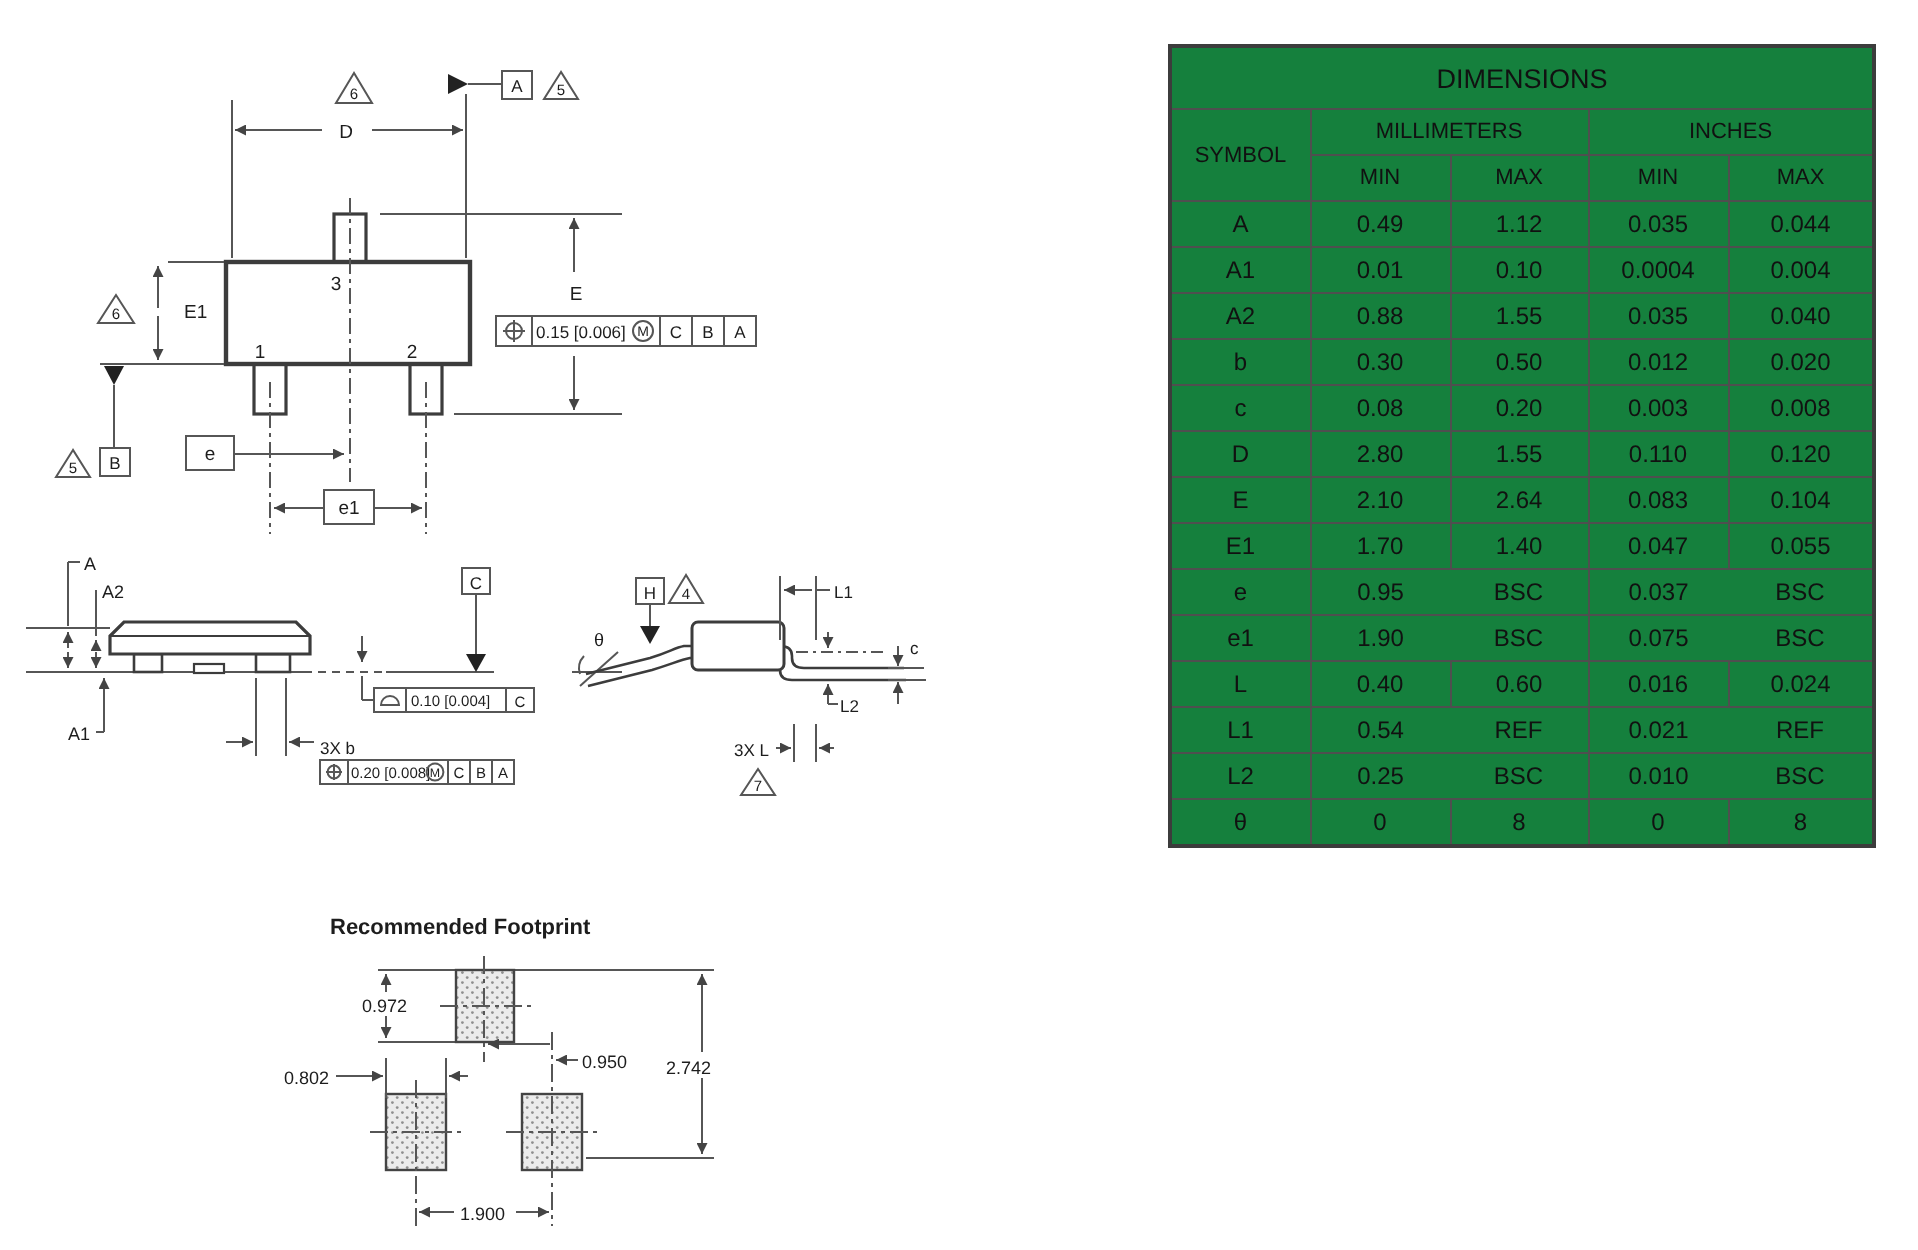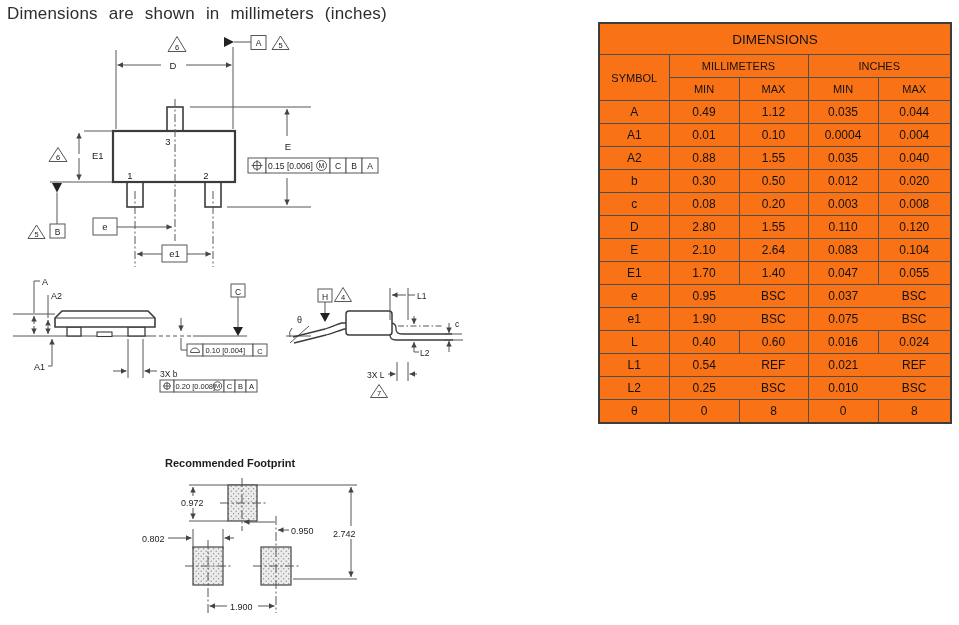--- a/index.html
+++ b/index.html
@@ -2,35 +2,34 @@
 <html><head>
 <meta charset="utf-8">
 <style>
   html,body{margin:0;padding:0;background:#fff;}
   #page{position:relative;width:959px;height:625px;background:#fff;font-family:"Liberation Sans",sans-serif;overflow:hidden;}
   #title{position:absolute;left:7px;top:4px;font-size:17px;color:#2e2e2e;word-spacing:6px;letter-spacing:.2px;}
   svg text{font-family:"Liberation Sans",sans-serif;fill:#1d1d1d;}
   .t10{font-size:9.5px;} .t9{font-size:9px;} .t8{font-size:8.5px;} .t75{font-size:7.5px;}
   .t7{font-size:7px;} .t6{font-size:6.2px;} .ft{font-size:11px;font-weight:bold;}
   
-  #dims{position:absolute;left:598px;top:22px;width:352px;height:396px;border-collapse:collapse;table-layout:fixed;background:#f97316;}
+  #dims{position:absolute;left:584px;top:22px;width:352px;height:396px;border-collapse:collapse;table-layout:fixed;background:#15803d;}
   #dims th,#dims td{border:1px solid #4f4f4f;text-align:center;padding:0;color:#111;font-weight:normal;overflow:hidden;}
   #dims{border:2px solid #3c3c3c;}
   #dims .tt{font-size:13.5px;height:30px;}
   #dims .hh{font-size:11px;height:22px;}
   #dims .sy{font-size:12px;}
   #dims td{font-size:12px;height:22px;}
   #dims td.nl{border-left-style:hidden;}
 </style>
 </head>
 <body>
 
 <div id="page">
 
-  <div id="title">Dimensions  are  shown  in  millimeters  (inches)</div>
 
   <svg width="590" height="625" viewBox="0 0 590 625" style="position:absolute;left:0;top:0;">
     <defs>
       <marker id="ah" viewBox="0 0 10 10" refX="10" refY="5" markerWidth="8.5" markerHeight="5.5" orient="auto">
         <path d="M0,0 L10,5 L0,10 Z" fill="#444"></path>
       </marker>
       <pattern id="stip" width="5" height="5" patternUnits="userSpaceOnUse">
         <rect width="5" height="5" fill="#ececec"></rect>
         <circle cx="1.2" cy="1.3" r="0.7" fill="#8f8f8f"></circle>
         <circle cx="3.6" cy="3.8" r="0.7" fill="#8f8f8f"></circle>

